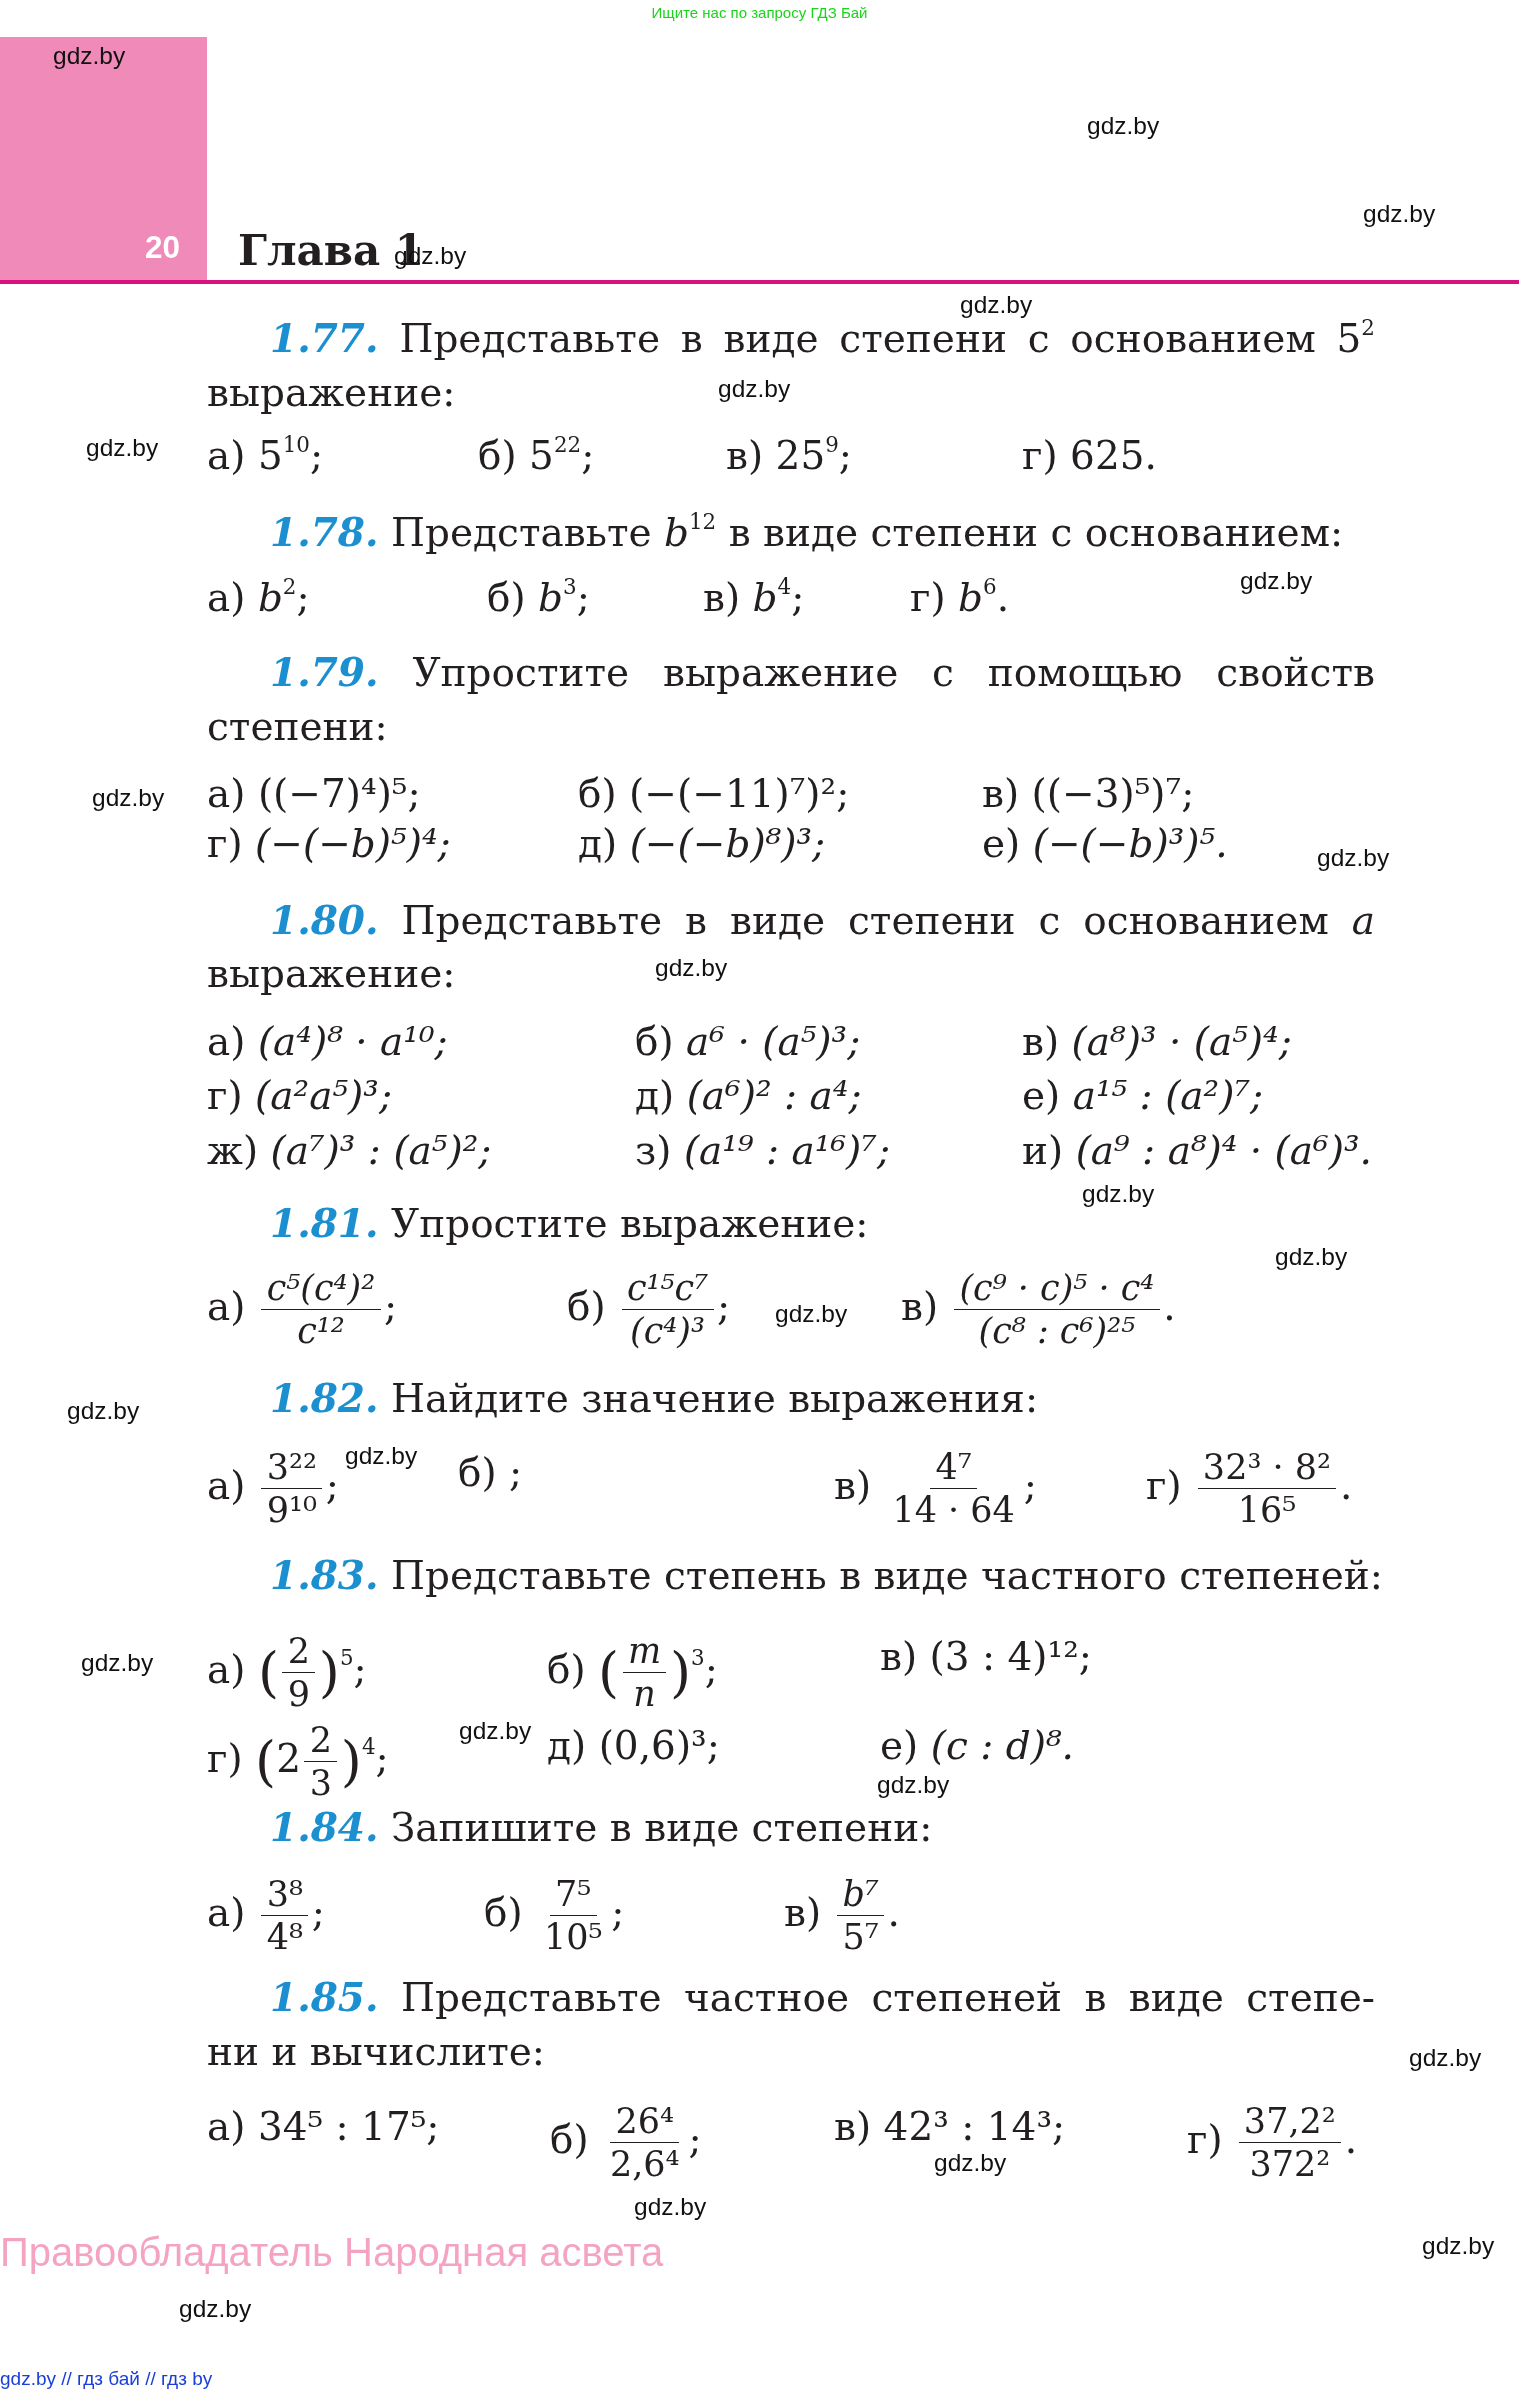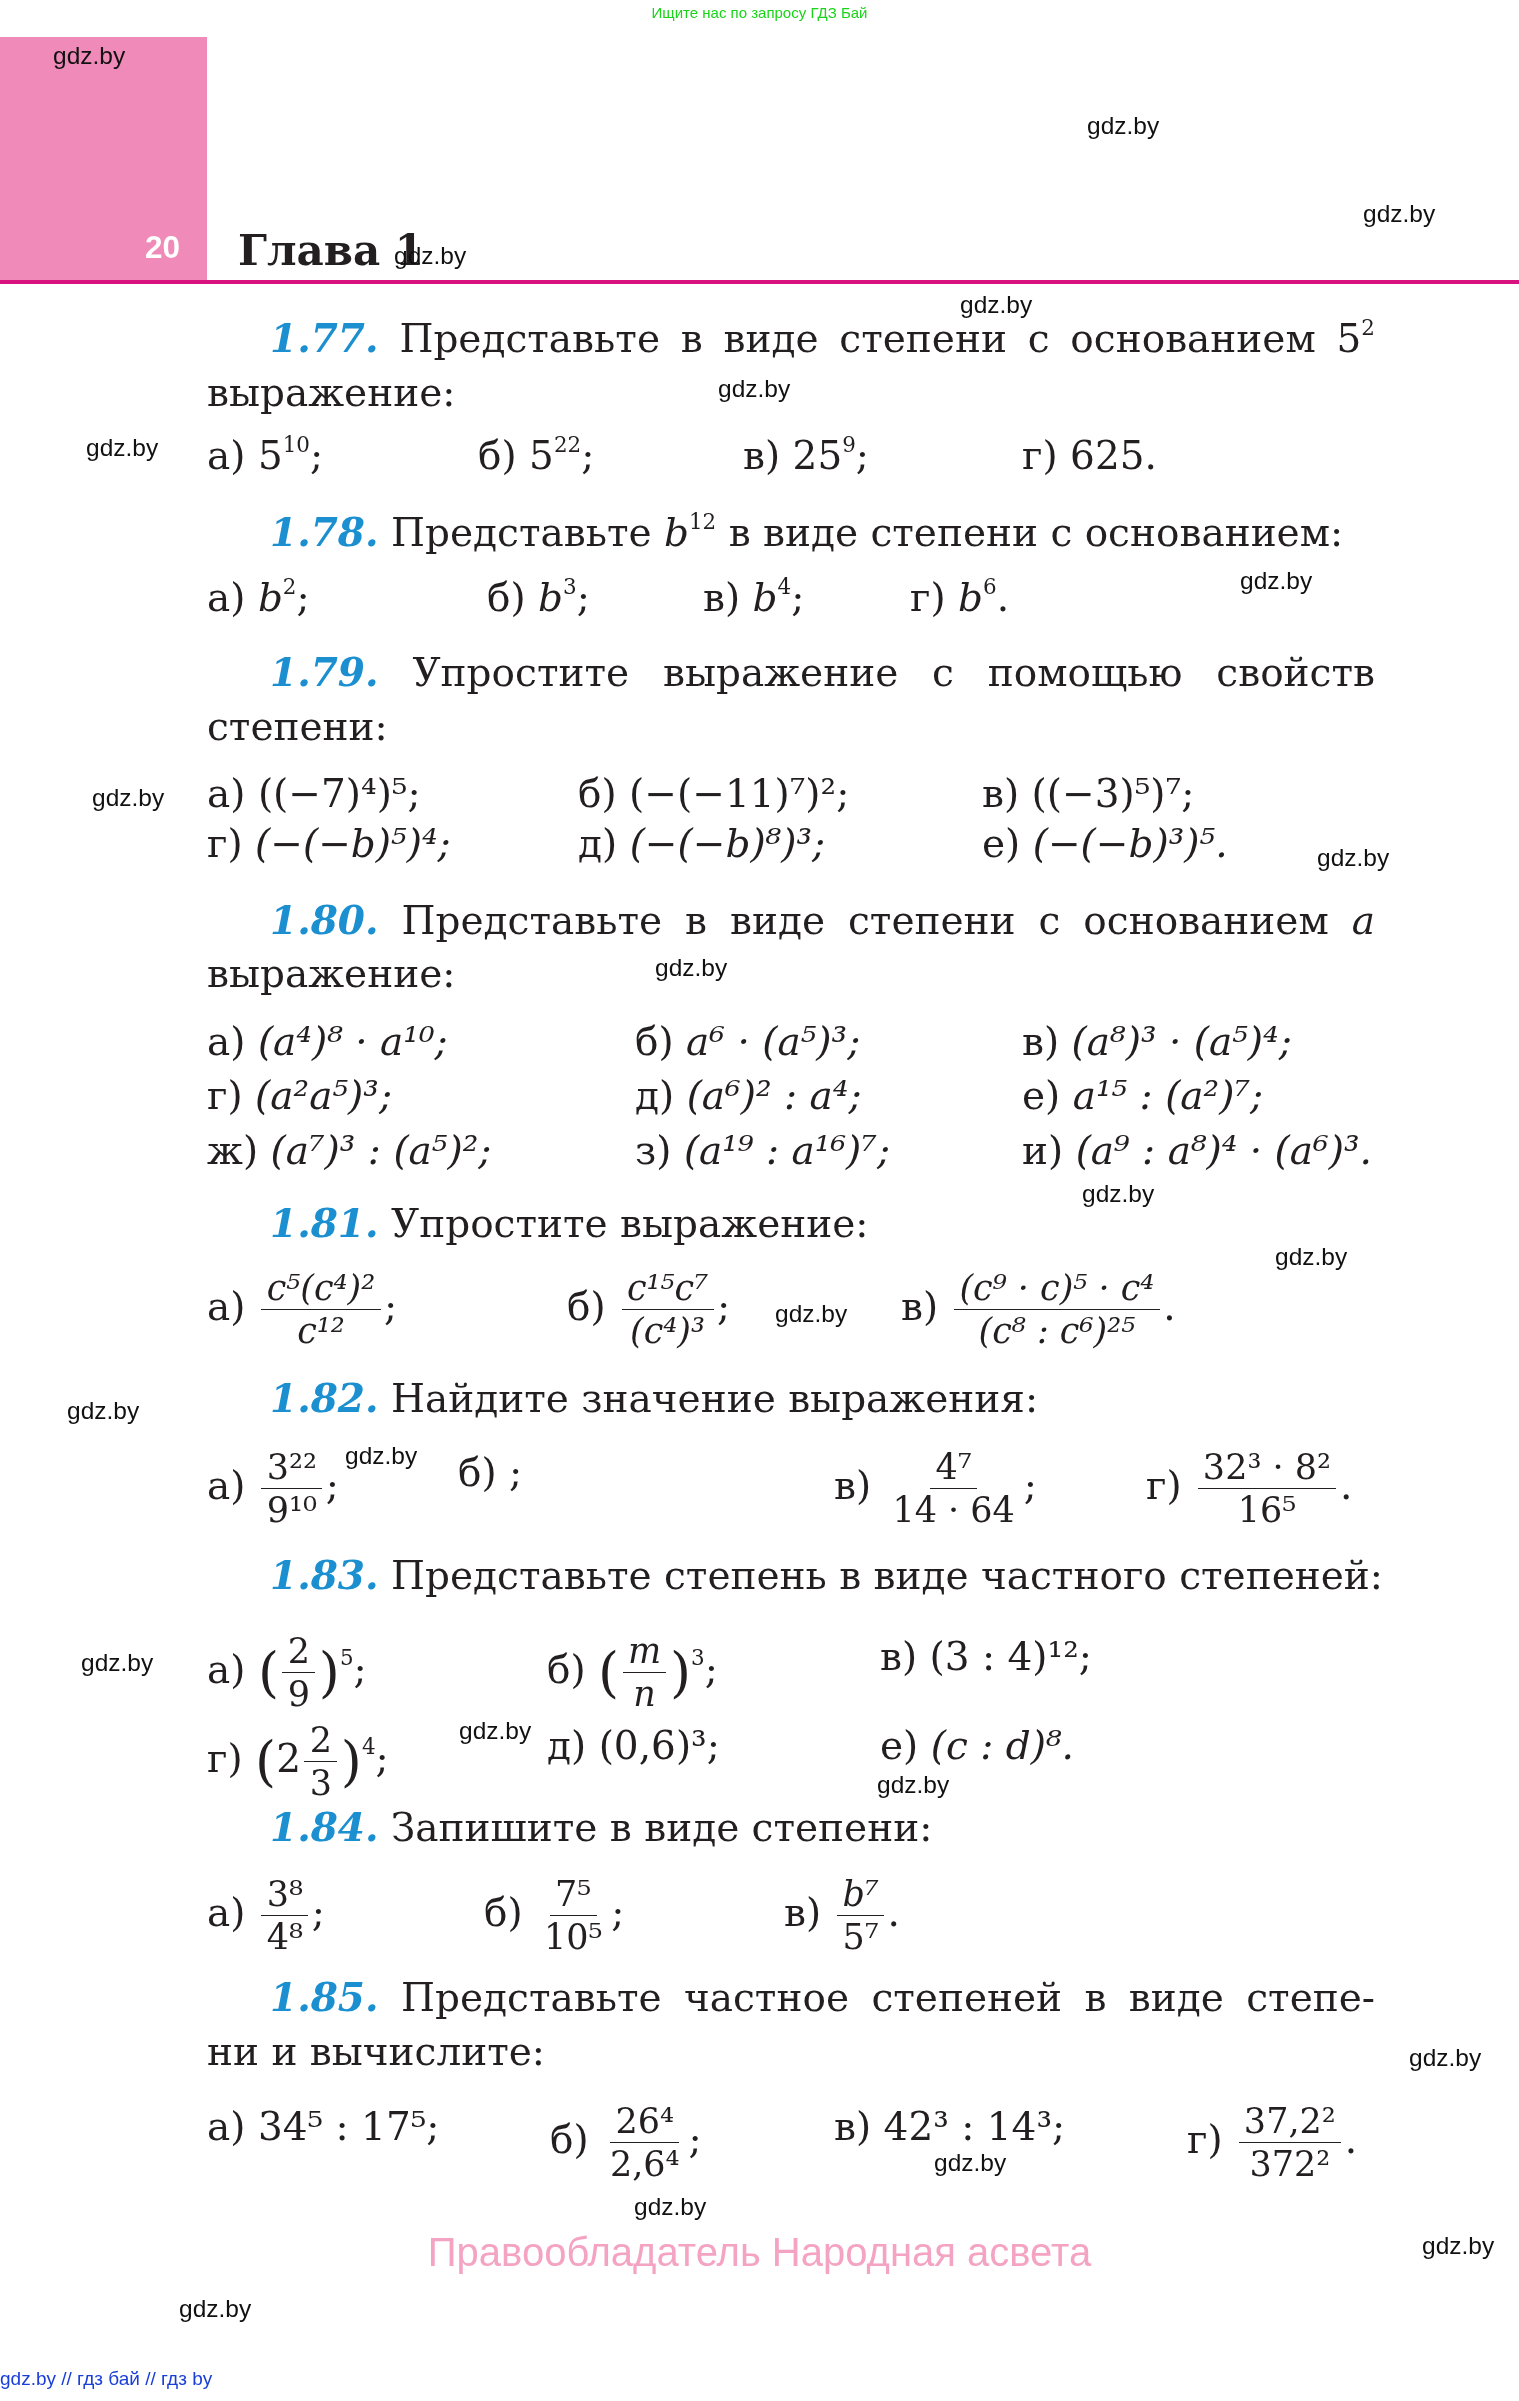--- a/index.html
+++ b/index.html
@@ -12,21 +12,21 @@
   .rule{left:0;top:280px;width:1519px;height:4.4px;background:#d8137f;}
   .wm{font-family:"Liberation Sans",sans-serif;font-size:24.5px;color:#111;}
   .txt{font-size:39px;line-height:53px;white-space:nowrap;}
   .num{color:#1b8fd0;font-weight:bold;font-style:italic;}
   .just{text-align:justify;text-align-last:justify;width:1168px;}
   sup{font-size:0.55em;vertical-align:0.8em;line-height:0;}
   i{font-style:italic;}
   .frac{display:inline-flex;flex-direction:column;align-items:center;vertical-align:middle;font-size:35px;line-height:42px;margin:0 3.5px;}
   .frac .n{border-bottom:1.8px solid #231f20;padding:0 5.3px;}
   .frac .d{padding:0 5.3px;}
-  .copy{left:0;top:2230px;width:1519px;text-align:center;color:#f4a3c3;font-family:"Liberation Sans",sans-serif;font-size:40px;}
+  .copy{left:0;top:2230px;width:1519px;color:#f4a3c3;font-family:"Liberation Sans",sans-serif;font-size:40px;}
   .foot{left:0;top:2368px;width:1519px;text-align:left;color:#1a3fd8;font-family:"Liberation Sans",sans-serif;font-size:19px;}
   .big{font-size:54px;line-height:53px;vertical-align:middle;font-weight:lighter;}
 </style>
 </head>
 <body>
 
 <div class="abs topad">Ищите нас по запросу ГДЗ Бай</div>
 <div class="abs pinkbox"></div>
 <div class="abs pageno">20</div>
 <div class="abs chapter">Глава 1</div>
@@ -57,21 +57,21 @@
 <div class="abs wm" style="left:1422px;top:2232px">gdz.by</div>
 <div class="abs wm" style="left:179px;top:2295px">gdz.by</div>
 
 <div class="abs txt just" style="left:207px;top:312px;padding-left:63px;width:1105px">
   <span class="num">1.77.</span>
   <span>Представьте в виде степени с основанием 5</span><sup>2</sup>
 </div>
 <div class="abs txt" style="left:207px;top:366px">выражение:</div>
 <div class="abs txt" style="left:207px;top:429px"><span>а)</span> <span>5</span><sup>10</sup><span>;</span></div>
 <div class="abs txt" style="left:478px;top:429px"><span>б)</span> <span>5</span><sup>22</sup><span>;</span></div>
-<div class="abs txt" style="left:743px;top:429px"><span>в)</span> <span>25</span><sup>9</sup><span>;</span></div>
+<div class="abs txt" style="left:726px;top:429px"><span>в)</span> <span>25</span><sup>9</sup><span>;</span></div>
 <div class="abs txt" style="left:1022px;top:429px"><span>г)</span> <span>625</span><span>.</span></div>
 
 <div class="abs txt" style="left:270px;top:506px">
   <span class="num">1.78.</span> <span>Представьте</span> <i>b</i><sup>12</sup> <span>в виде степени с основанием:</span>
 </div>
 <div class="abs txt" style="left:207px;top:571px"><span>а)</span> <i>b</i><sup>2</sup><span>;</span></div>
 <div class="abs txt" style="left:487px;top:571px"><span>б)</span> <i>b</i><sup>3</sup><span>;</span></div>
 <div class="abs txt" style="left:703px;top:571px"><span>в)</span> <i>b</i><sup>4</sup><span>;</span></div>
 <div class="abs txt" style="left:910px;top:571px"><span>г)</span> <i>b</i><sup>6</sup><span>.</span></div>
 

